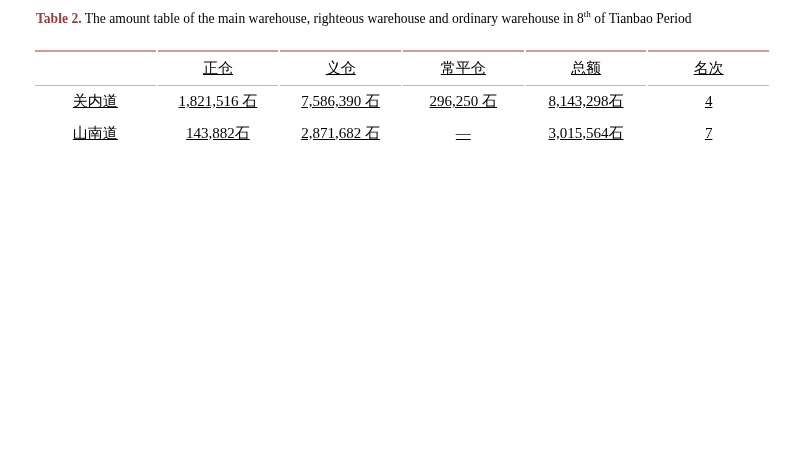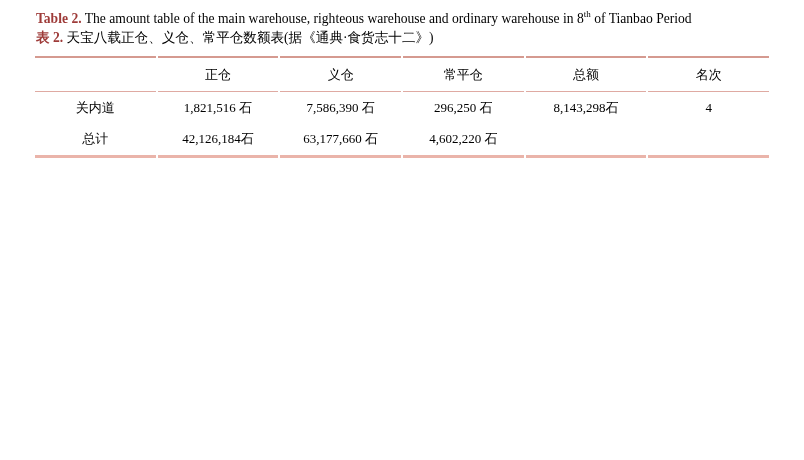--- a/index.html
+++ b/index.html
@@ -30,23 +30,24 @@
   }
   .caption sup {
     font-size: 9px;
     line-height: 0;
   }
   table.amount-table {
     border-collapse: separate;
     border-spacing: 2px 0;
     table-layout: fixed;
     width: 738px;
-    margin-top: 9px;
+    margin-top: 22px;
     margin-left: -3px;
-    font-size: 13px;
+    font-size: 15px;
+    text-decoration: underline;
   }
   table.amount-table col { width: 16.66%; }
   thead th {
     font-weight: normal;
     height: 33px;
     text-align: center;
     vertical-align: middle;
     border-top: 2px solid var(--rule-top, #d59a90);
     border-bottom: 1px solid var(--rule-header, #dfaaa2);
     padding: 0;
@@ -62,21 +63,20 @@
     border-bottom: 3px solid var(--rule-bottom, #eab4aa);
   }
 </style>
 </head>
 <body>
 
 <div class="page">
 
   <div class="caption">
     <div><span class="accent">Table 2.</span> <span><span>The amount table of the main warehouse, righteous warehouse and ordinary warehouse in 8</span><sup>th</sup><span> of Tianbao Period</span></span></div>
-    <div><span class="accent">表 2.</span> <span>天宝八载正仓、义仓、常平仓数额表(据《通典·食货志十二》)</span></div>
   </div>
 
   <table class="amount-table">
     <colgroup>
       <col>
         <col>
         <col>
         <col>
         <col>
         <col>
@@ -93,24 +93,24 @@
     </thead>
     <tbody>
         <tr>
           <td>关内道</td>
           <td>1,821,516 石</td>
           <td>7,586,390 石</td>
           <td>296,250 石</td>
           <td>8,143,298石</td>
           <td>4</td>
         </tr>
-        <tr class="last-row">
-          <td>总计</td>
-          <td>42,126,184石</td>
-          <td>63,177,660 石</td>
-          <td>4,602,220 石</td>
-          <td></td>
-          <td></td>
+        <tr>
+          <td>山南道</td>
+          <td>143,882石</td>
+          <td>2,871,682 石</td>
+          <td>—</td>
+          <td>3,015,564石</td>
+          <td>7</td>
         </tr>
       </tbody>
   </table>
 
 </div>
 
 </body></html>

